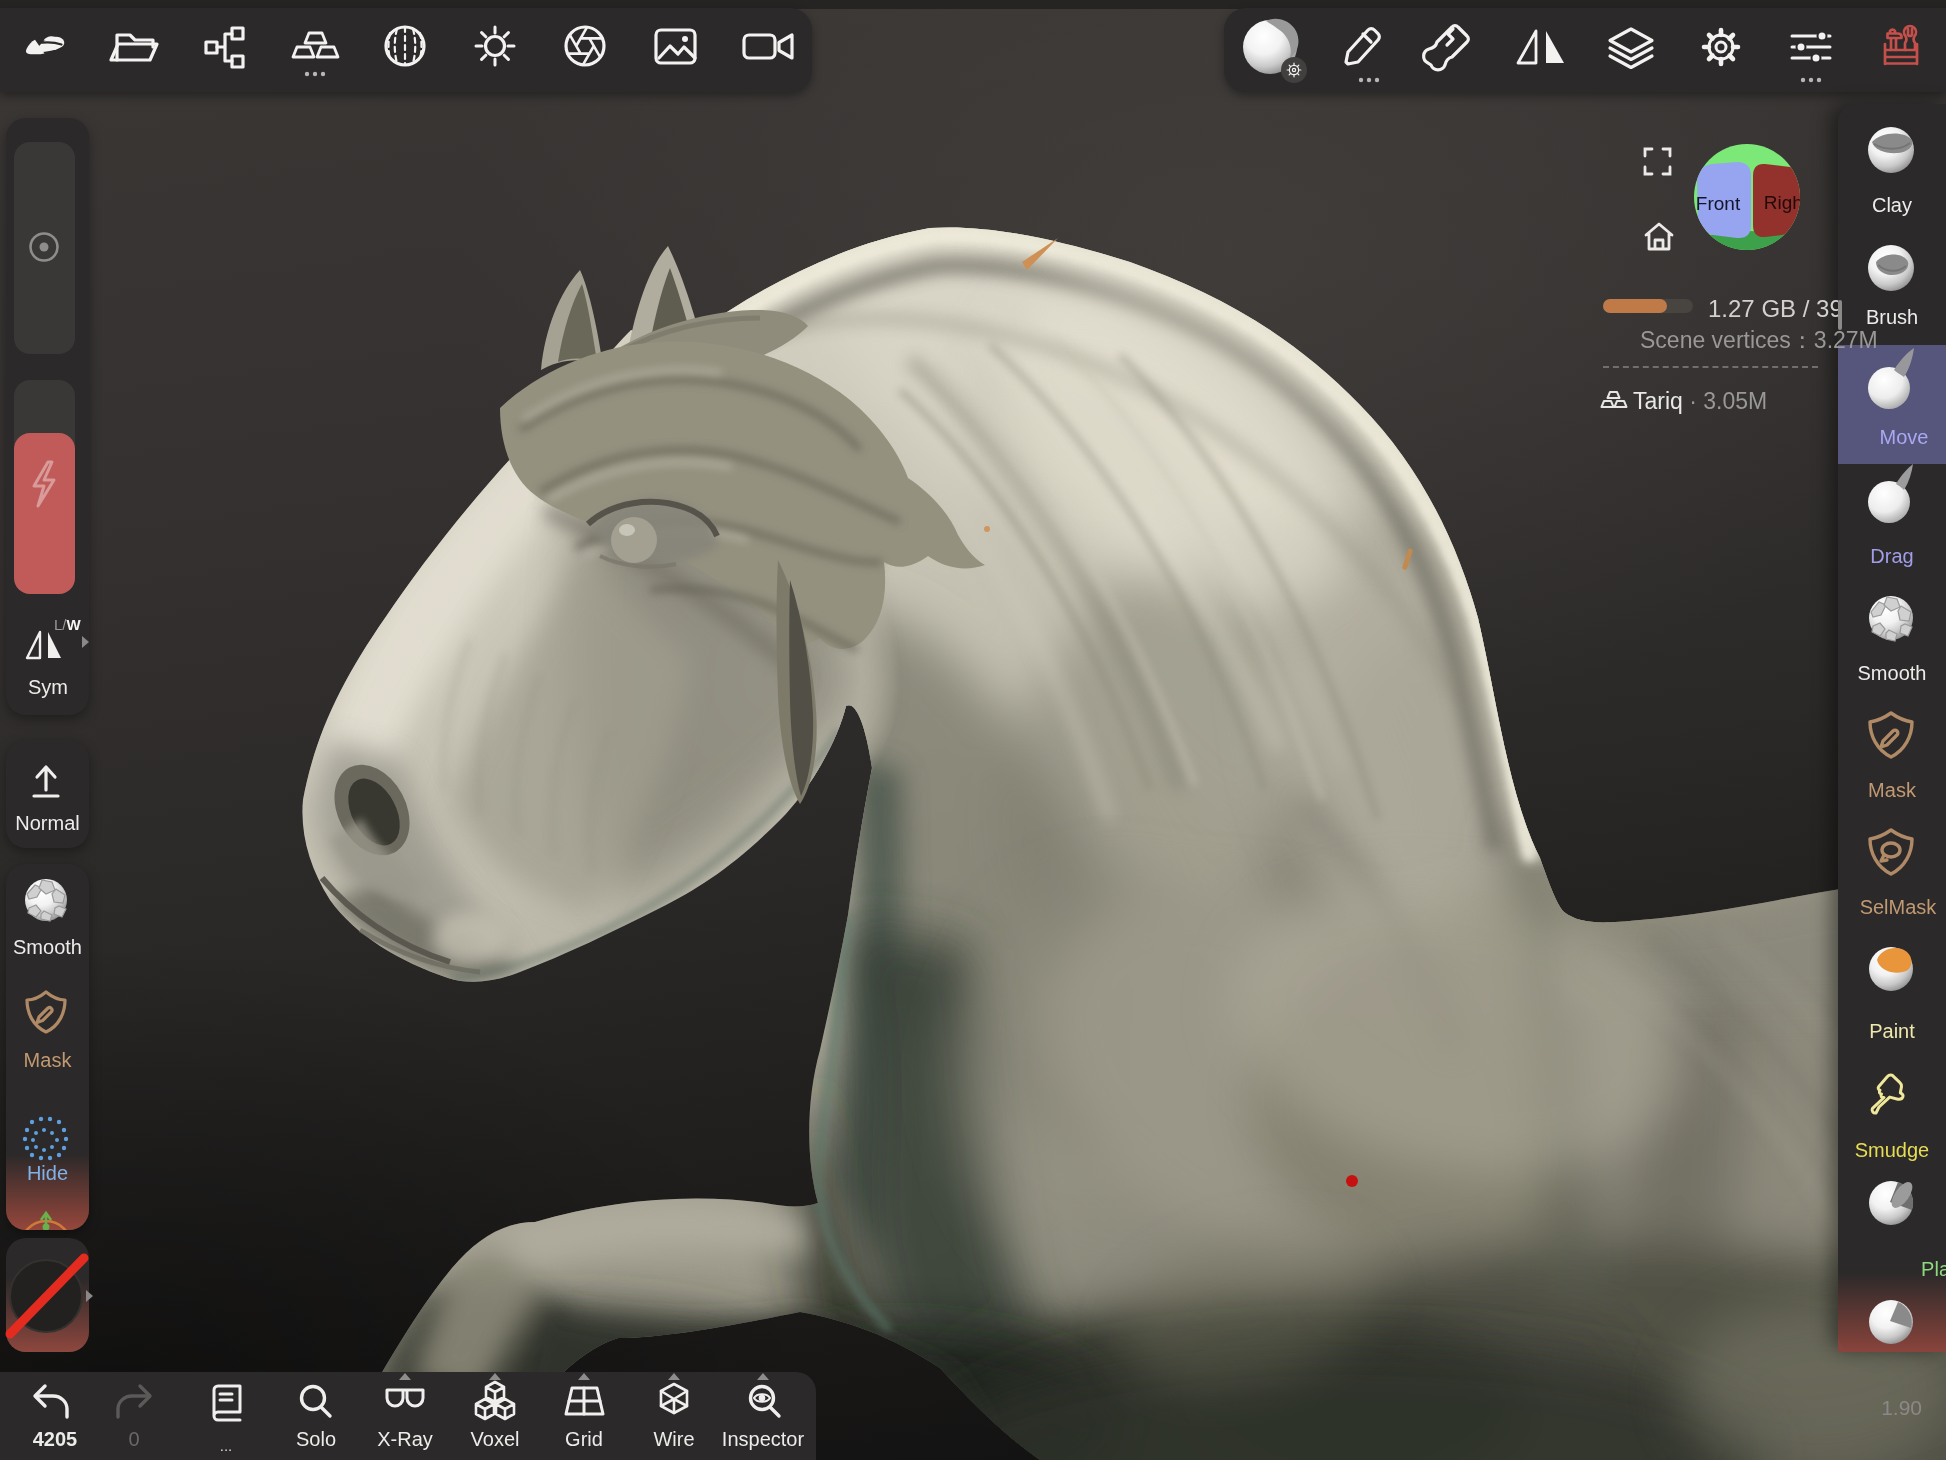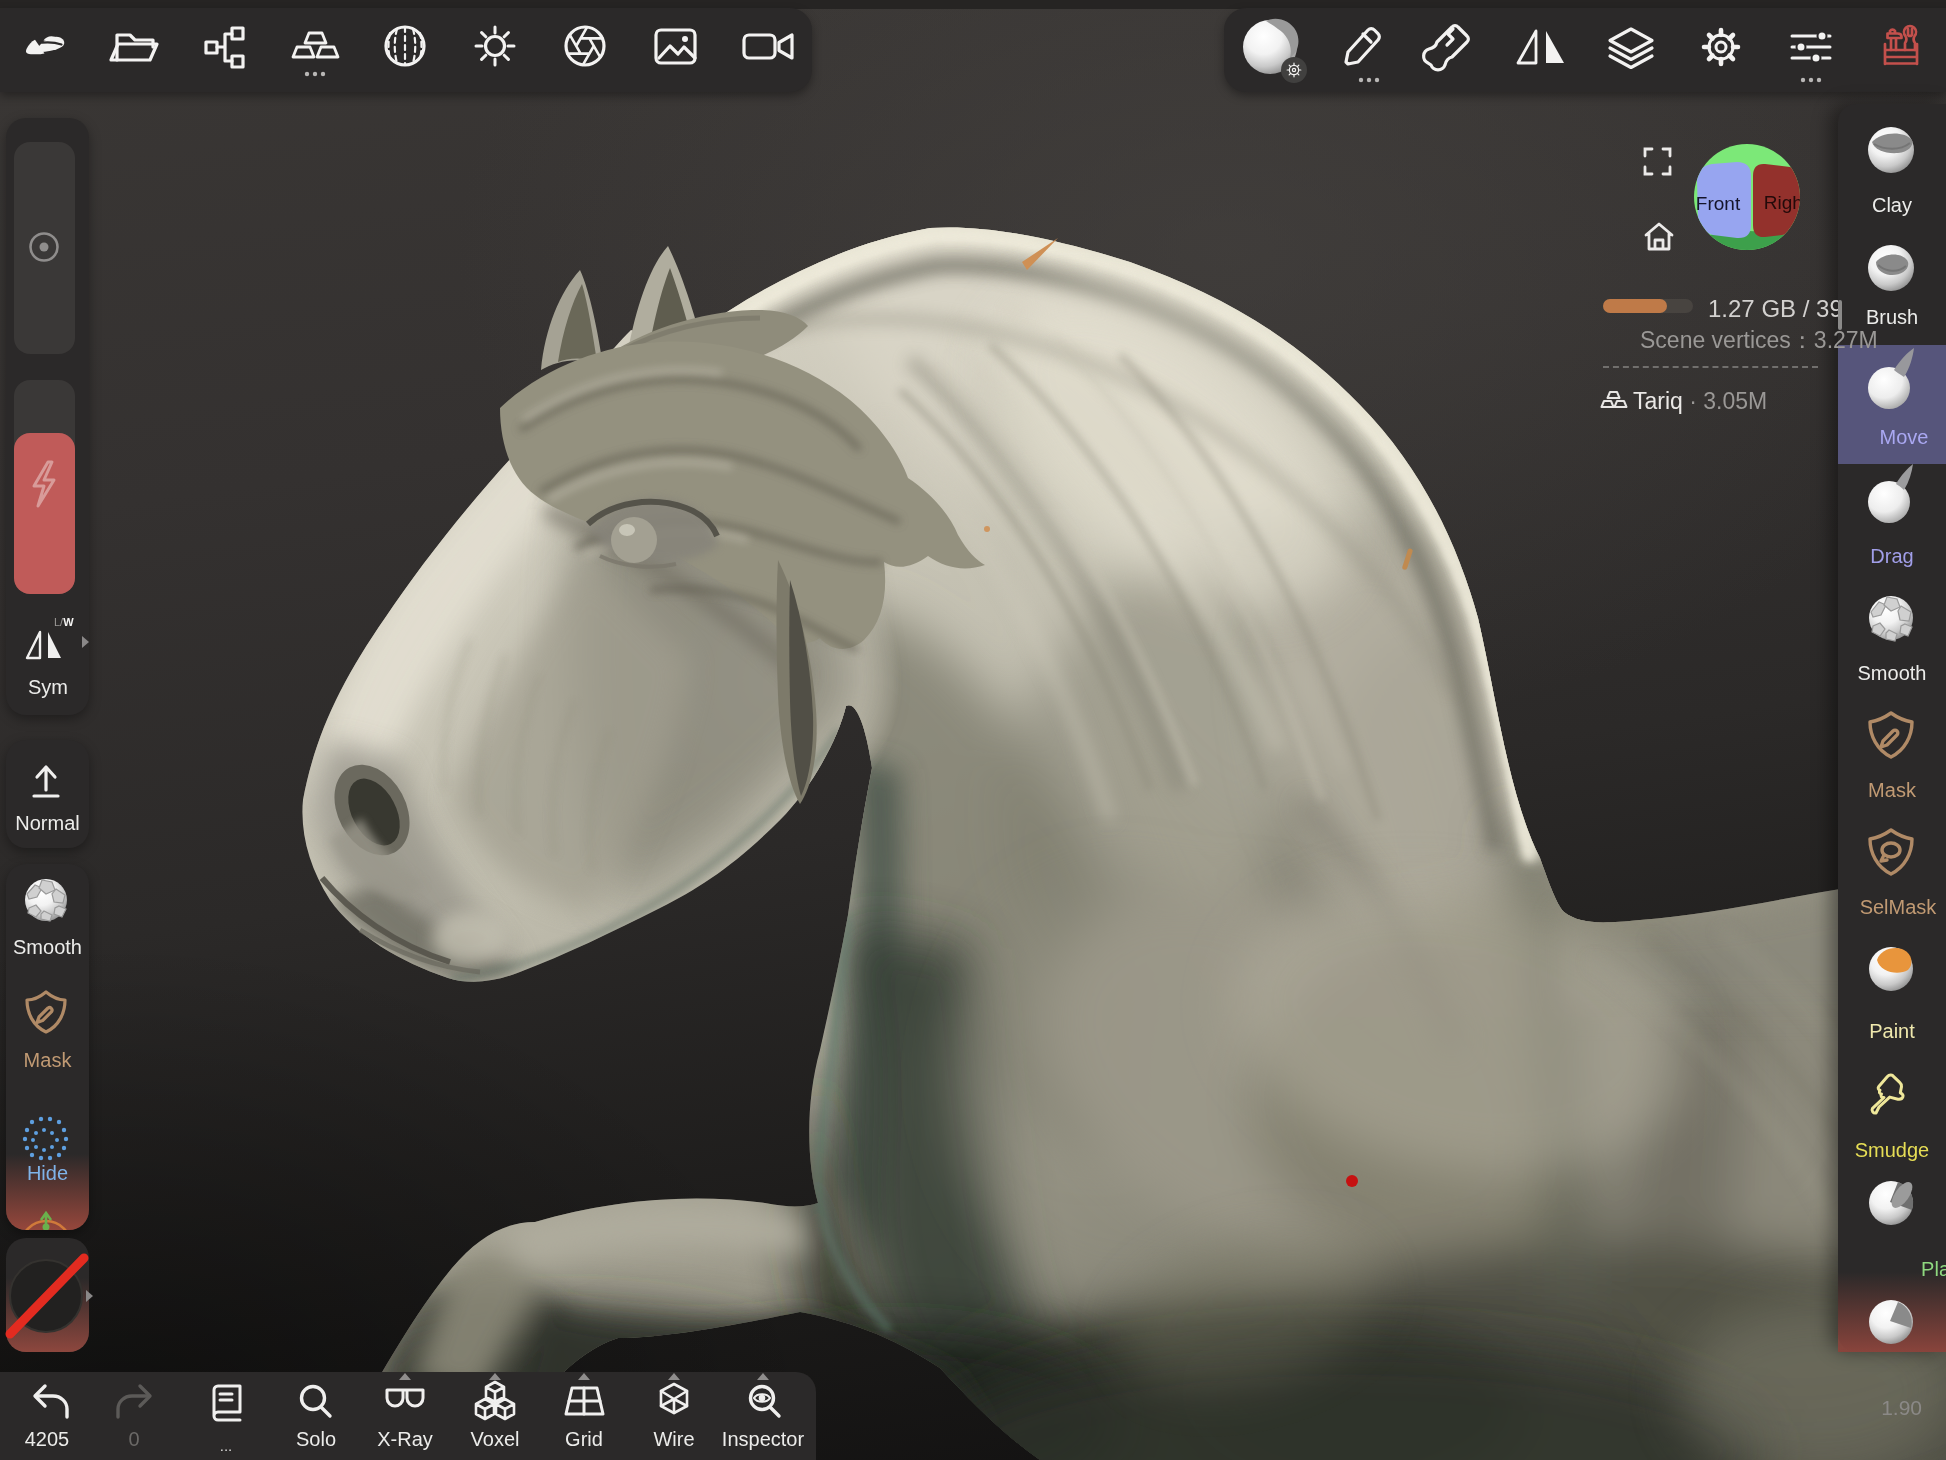--- a/index.html
+++ b/index.html
@@ -274,39 +274,39 @@
       <circle cx="18" cy="372" r="3" fill="#9a5ab0"></circle>
       <circle cx="62" cy="372" r="3" fill="#c04a4a"></circle>
     </svg>
   </div>
   <div class="panel" id="lp4" style="left:6px;top:1238px;width:83px;height:114px;border-radius:20px;overflow:hidden;">
     <div class="abs" style="left:0;top:40px;width:83px;height:74px;background:linear-gradient(to bottom,rgba(43,41,41,0),#8d473e);"></div>
   </div>
 
   <div class="panel" style="left:0;top:1372px;width:816px;height:88px;border-radius:0 20px 0 0;"></div>
 
-  <div class="lbl" style="left:54px;top:616px;font-size:11px;color:#9b9997;text-align:left;">L/<span style="color:#f5f4f3;font-weight:bold;">W</span></div>
+  <div class="lbl" style="left:54px;top:616px;font-size:15px;color:#9b9997;text-align:left;">L/<span style="color:#f5f4f3;font-weight:bold;">W</span></div>
   <div class="lbl" style="left:8px;top:676px;width:80px;font-size:20px;">Sym</div>
   <div class="lbl" style="left:6px;top:812px;width:83px;font-size:20px;">Normal</div>
   <div class="lbl" style="left:6px;top:936px;width:83px;font-size:20px;">Smooth</div>
   <div class="lbl" style="left:6px;top:1049px;width:83px;font-size:20px;color:#c19a73;">Mask</div>
   <div class="lbl" style="left:6px;top:1162px;width:83px;font-size:20px;color:#7fb3e8;">Hide</div>
 
   <div class="lbl" style="left:1838px;top:187px;width:108px;margin-top:7px;">Clay</div>
   <div class="lbl" style="left:1838px;top:306px;width:108px;">Brush</div>
   <div class="lbl" style="left:1838px;top:426px;width:132px;color:#aaa8f2;">Move</div>
   <div class="lbl" style="left:1838px;top:545px;width:108px;color:#a19ee8;">Drag</div>
   <div class="lbl" style="left:1838px;top:662px;width:108px;">Smooth</div>
   <div class="lbl" style="left:1838px;top:779px;width:108px;color:#c19a73;">Mask</div>
   <div class="lbl" style="left:1838px;top:896px;width:108px;color:#c19a73;padding-left:6px;">SelMask</div>
   <div class="lbl" style="left:1838px;top:1020px;width:108px;color:#efe8ad;">Paint</div>
   <div class="lbl" style="left:1838px;top:1139px;width:108px;color:#e6dd55;">Smudge</div>
   <div class="lbl" style="left:1896px;top:1258px;width:108px;color:#8ed87f;">Planar</div>
 
-  <div class="lbl" style="left:10px;top:1428px;width:74px;">4205</div>
+  <div class="lbl" style="left:18px;top:1428px;width:74px;font-weight:bold;">4205</div>
   <div class="lbl" style="left:100px;top:1428px;width:68px;color:#6b6967;">0</div>
   <div class="lbl" style="left:196px;top:1437px;width:60px;font-size:15px;color:#dddcdb;">...</div>
   <div class="lbl" style="left:282px;top:1428px;width:68px;">Solo</div>
   <div class="lbl" style="left:366px;top:1428px;width:78px;">X-Ray</div>
   <div class="lbl" style="left:458px;top:1428px;width:74px;">Voxel</div>
   <div class="lbl" style="left:552px;top:1428px;width:64px;">Grid</div>
   <div class="lbl" style="left:642px;top:1428px;width:64px;">Wire</div>
   <div class="lbl" style="left:718px;top:1428px;width:90px;">Inspector</div>
 
   <div class="lbl" style="left:1708px;top:295px;width:130px;font-size:24px;color:#d3d1cf;text-align:left;overflow:hidden;white-space:nowrap;">1.27 GB / 391 M</div>

